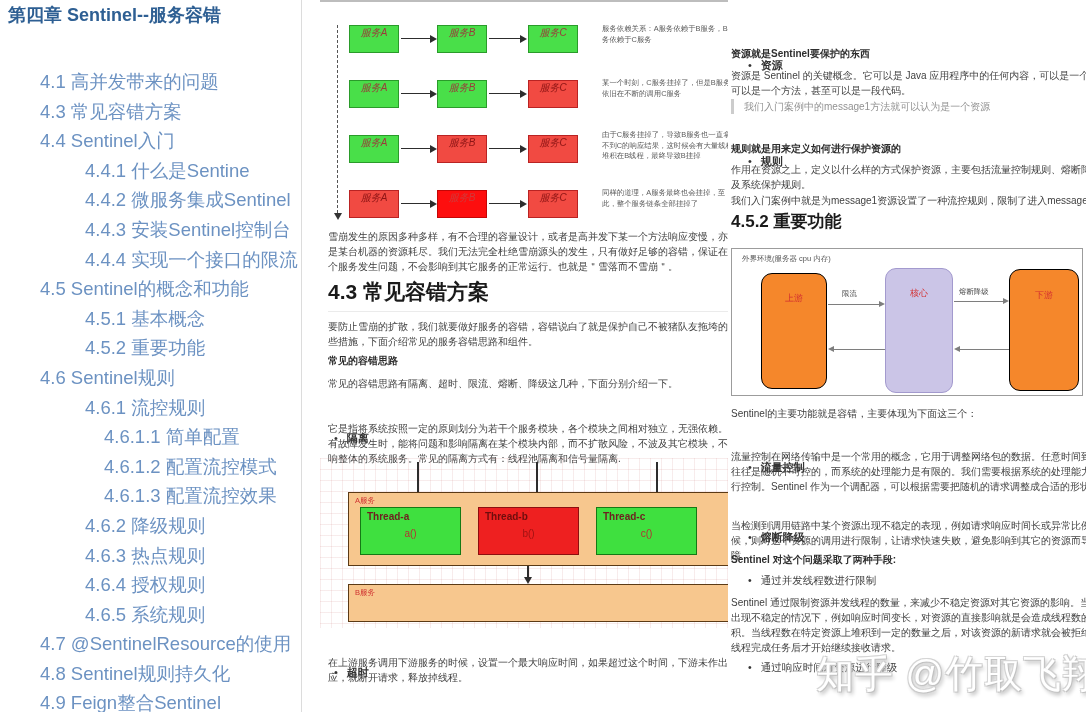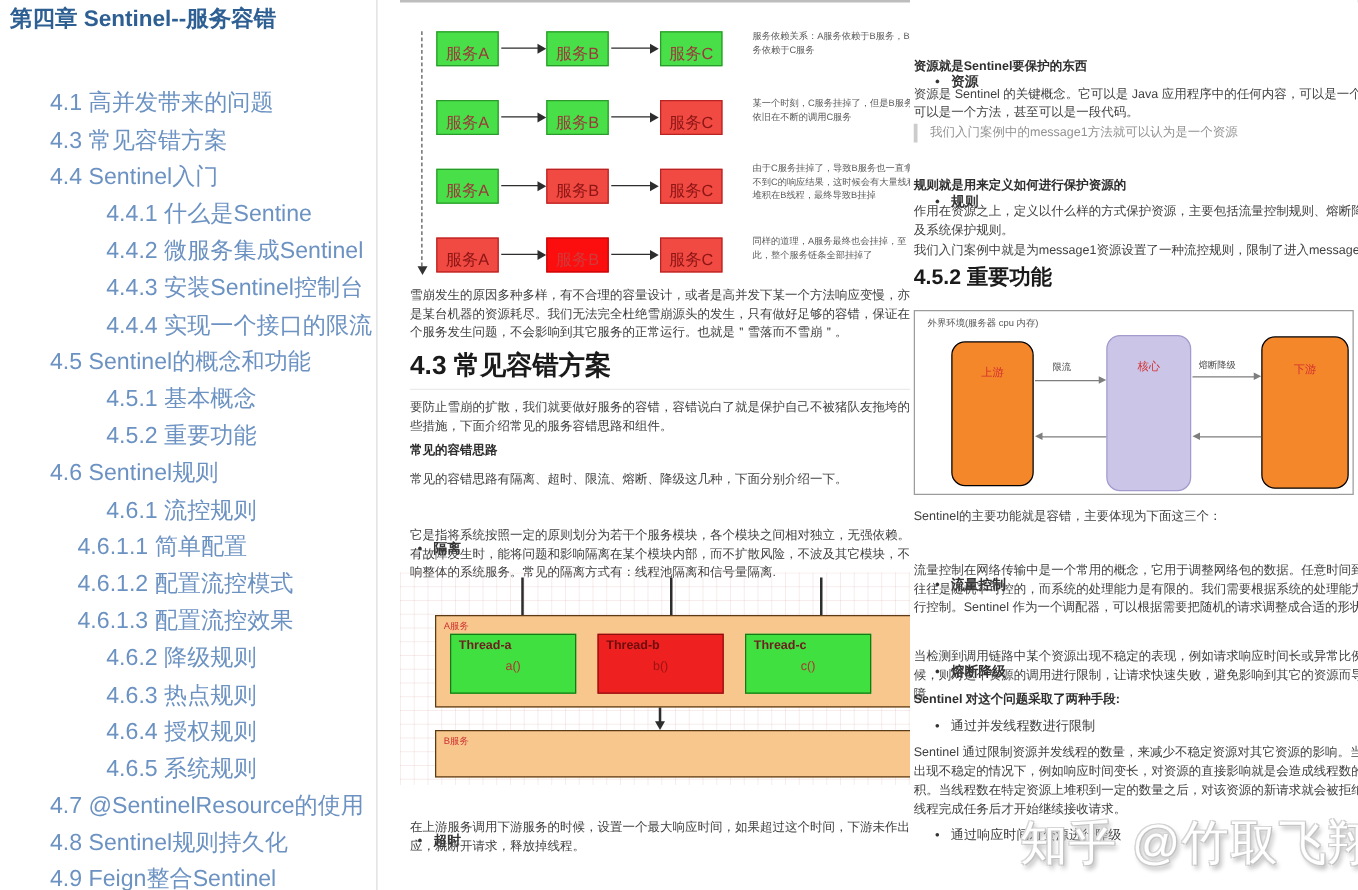--- a/index.html
+++ b/index.html
@@ -4,38 +4,38 @@
 <style>
   * { margin:0; padding:0; box-sizing:border-box; }
   html,body { width:1086px; height:712px; overflow:hidden; background:#fff;
               font-family:"Liberation Sans","DejaVu Sans",sans-serif; }
 
   
   #toc { position:absolute; left:0; top:0; width:300px; height:712px; background:#fff; }
   .toc-title { margin:3px 0 2px 8px; font-size:18px; font-weight:bold; color:#2e5f93; white-space:nowrap; }
   #toc ul { list-style:none;margin-top:40px; }
   #toc li { height:29.6px; line-height:29.6px; font-size:18.5px; color:#6c92c2; white-space:nowrap; overflow:hidden; cursor:pointer; }
-  .lvl1 { padding-left:40px; } .lvl2 { padding-left:85px; } .lvl3 { padding-left:62px; }
+  .lvl1 { padding-left:40px; } .lvl2 { padding-left:85px; } .lvl3 { padding-left:104px; }
 
   #toc-sep { position:absolute; left:301px; top:0; width:1px; height:712px; background:#dcdcdc; }
   #topbar { position:absolute; left:320px; top:0; width:766px; height:2px; background:#bdbdbd; }
 
   
   #mid { position:absolute; left:320px; top:0; width:418px; height:712px; overflow:hidden; }
   .p  { position:absolute; font-size:10px; line-height:15px; color:#3f3f3f; }
   .bold { font-weight:bold; color:#2e2e2e; }
   .bullet { position:absolute; font-size:11px; font-weight:bold; color:#333;margin-top:32px; }
   .bullet::before, .bullet-n::before { content:"•"; margin-right:9px; font-weight:normal; color:#333; }
   .bullet-n { position:absolute; font-size:10.5px; font-weight:normal; color:#3f3f3f; }
   .h-lg { position:absolute; font-size:21px; font-weight:bold; color:#1a1a1a; }
   .h-md { position:absolute; font-size:17px; font-weight:bold; color:#1a1a1a; }
   .rule { position:absolute; height:1px; background:#ebebeb; }
 
   
-  .box { position:absolute; display:flex; align-items:flex-end; justify-content:center; font-size:13px; }
+  .box { position:absolute; display:flex; align-items:flex-start; justify-content:center; font-size:10px;font-style:italic; }
   .svc-ok    { background:#49df49; border:1px solid #2a9b2a; color:#9a3a3a; }
   .svc-down  { background:#f14a42; border:1px solid #b92323; color:#8d1515; }
   .svc-crash { background:#fd0e0e; border:1px solid #c40606; color:#d03a3a; }
   .hline { position:absolute; height:1.4px; background:#2d2d2d; }
   .arr-r::after { content:""; position:absolute; right:-6px; top:-3.3px; border-left:7px solid #2d2d2d; border-top:4px solid transparent; border-bottom:4px solid transparent; }
   .vline { position:absolute; width:1.5px; background:#2d2d2d; }
   .arr-d::after { content:""; position:absolute; bottom:-6px; left:-3.3px; border-top:7px solid #2d2d2d; border-left:4px solid transparent; border-right:4px solid transparent; }
   .dashline { position:absolute; width:0; border-left:1.5px dashed #555; }
   .dash-head { position:absolute; border-top:7px solid #333; border-left:4px solid transparent; border-right:4px solid transparent; }
   .note { position:absolute; font-size:7.4px; line-height:10.5px; color:#5a5a5a; width:134px; }

